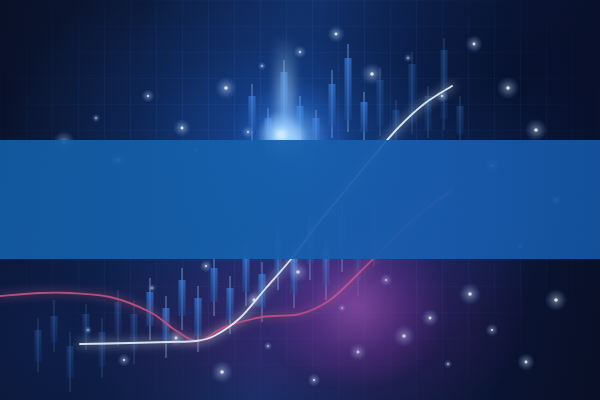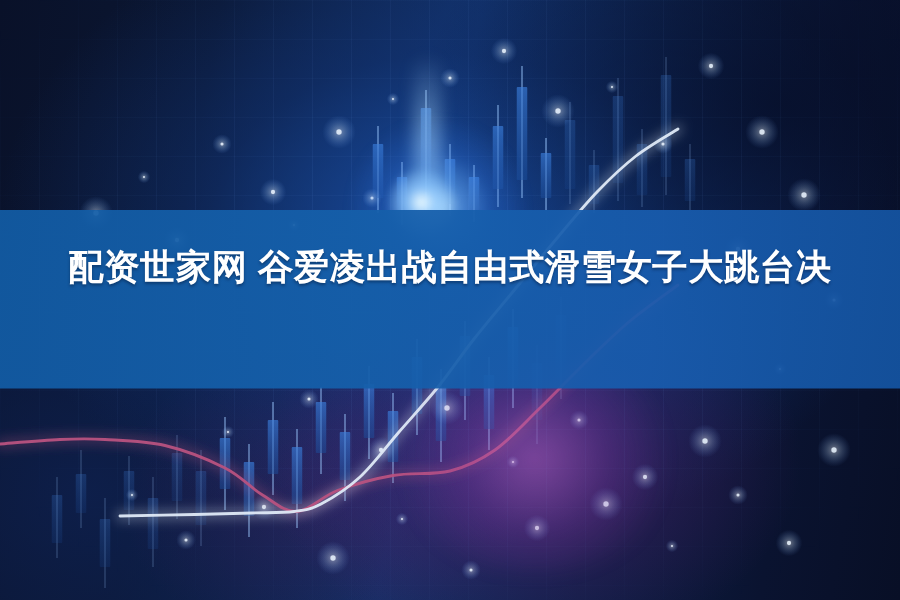--- a/index.html
+++ b/index.html
@@ -260,16 +260,15 @@
   </svg>
 
   <div class="glow" id="glowPurple"></div>
   <div class="glow" id="glowBeam"></div>
   <div class="glow" id="glowMain"></div>
   <div class="glow" id="glowSmall"></div>
 
   <div id="band" style="top: 140px; height: 119px;"></div>
 
   <div id="headline" style="top: 158px;">
-    <div>配资世家网 谷爱凌出战自由式滑雪女子大跳台决</div>
   </div>
 
 </div>
 
 </body></html>

